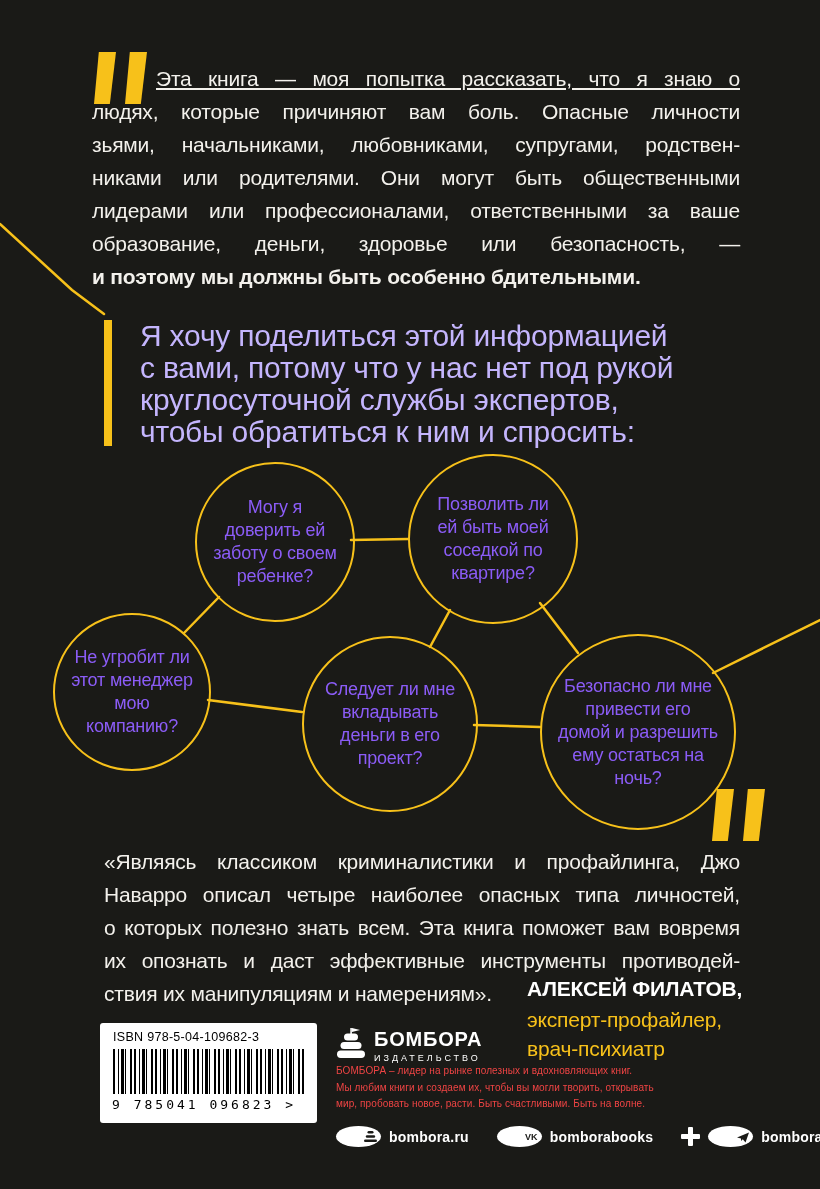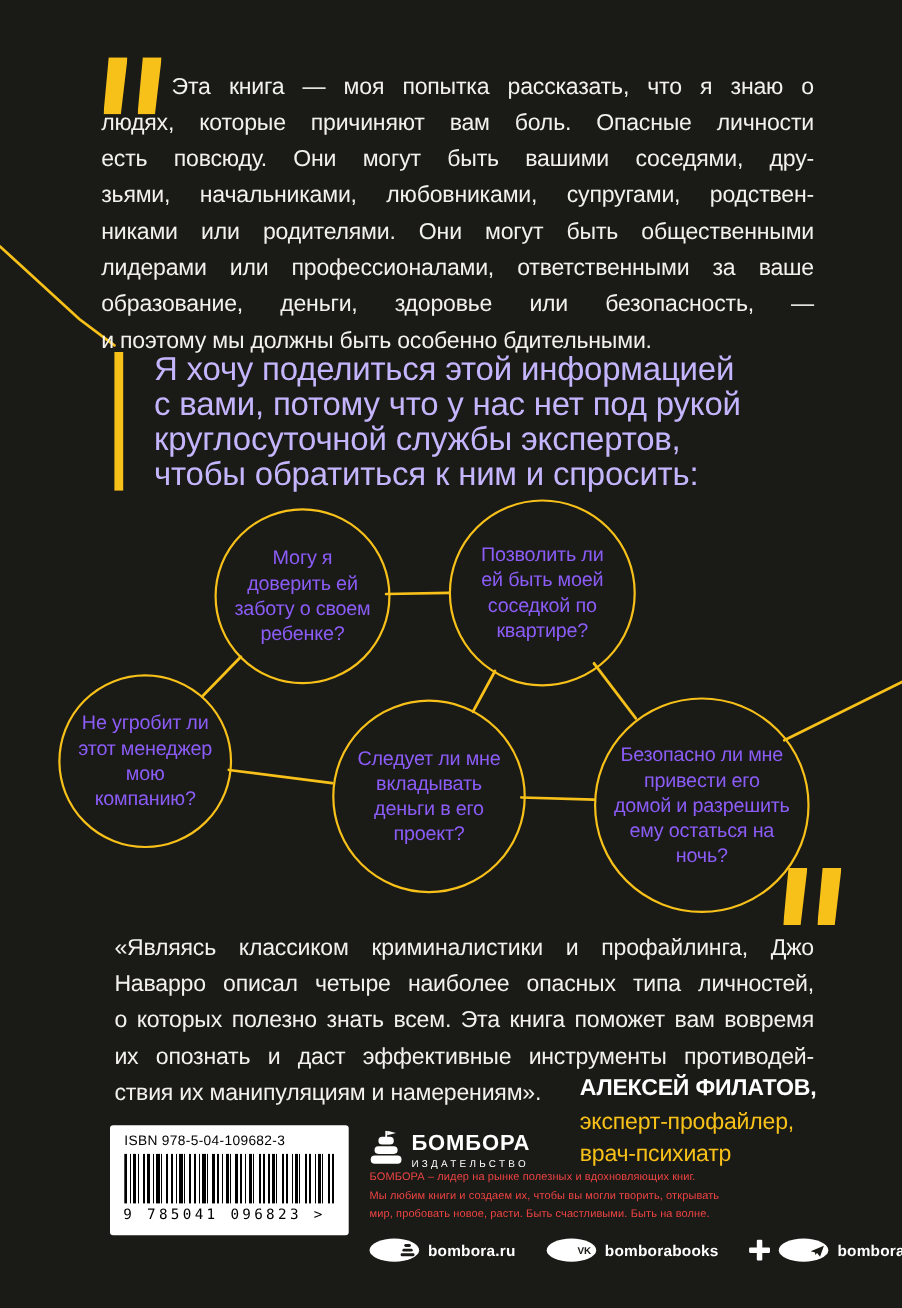--- a/index.html
+++ b/index.html
@@ -19,22 +19,22 @@
   .qmark i{
     display:block;width:22px;height:52px;background:#f7c11a;
     clip-path:polygon(22% 0%, 100% 0%, 72% 100%, 0% 100%);
   }
   .qmark.open{left:94px;top:52px;}
   .qmark.close{left:712px;top:789px;}
 
   
   .intro{left:92px;top:62px;width:648px;color:#f3f1ec;font-size:21px;line-height:33px;letter-spacing:-0.2px;}
   .intro .line{text-align:justify;text-align-last:justify;}
-  .intro .line:first-child{padding-left:64px;}
-  .intro .line:last-child{text-align-last:left;}
+  .intro .line:first-child{padding-left:64px;text-decoration:underline;}
+  .intro .line:last-child{text-align-last:left;font-weight:bold;}
 
   
   .hl-bar{left:104px;top:320px;width:8px;height:126px;background:#f7c11a;}
   .highlight{left:140px;top:320px;width:600px;color:#c4b5fd;font-weight:400;font-size:30px;line-height:32px;letter-spacing:-0.2px;}
 
   
   .bubble{
     position:absolute;border:2.5px solid #f7c11a;border-radius:50%;
     display:flex;align-items:center;justify-content:center;text-align:center;
     color:#8b5cf6;font-size:18px;line-height:23px;letter-spacing:-0.2px;
@@ -104,21 +104,20 @@
 </svg>
 
 <div class="qmark open">
     <i></i>
     <i></i>
   </div>
 
 <div class="abs intro">
     <div class="line">Эта книга — моя попытка рассказать, что я знаю о</div>
     <div class="line">людях, которые причиняют вам боль. Опасные личности</div>
-    <div class="line">есть повсюду. Они могут быть вашими соседями, дру-</div>
     <div class="line">зьями, начальниками, любовниками, супругами, родствен-</div>
     <div class="line">никами или родителями. Они могут быть общественными</div>
     <div class="line">лидерами или профессионалами, ответственными за ваше</div>
     <div class="line">образование, деньги, здоровье или безопасность, —</div>
     <div class="line">и поэтому мы должны быть особенно бдительными.</div>
   </div>
 
 <div class="abs hl-bar"></div>
 <div class="abs highlight">
     <div class="line">Я хочу поделиться этой информацией</div>

